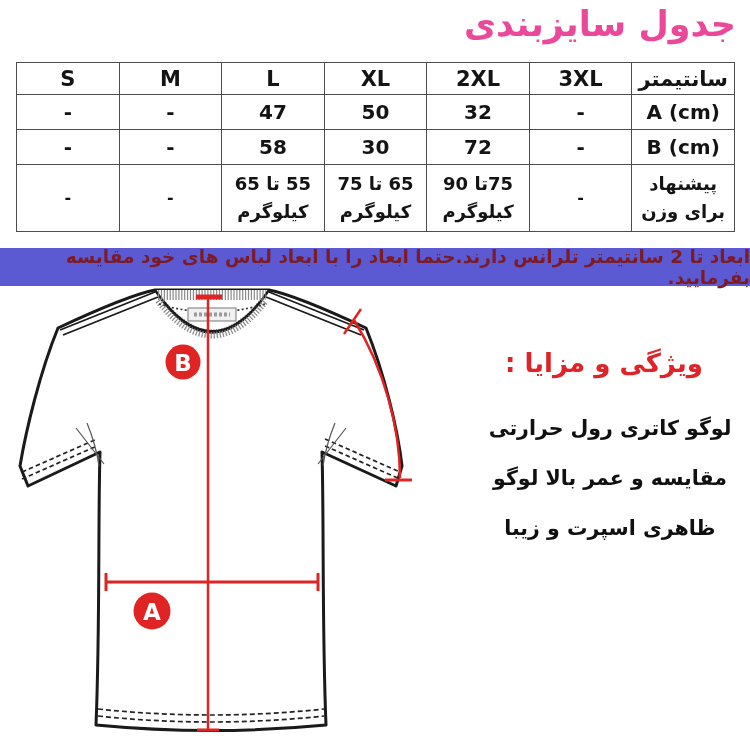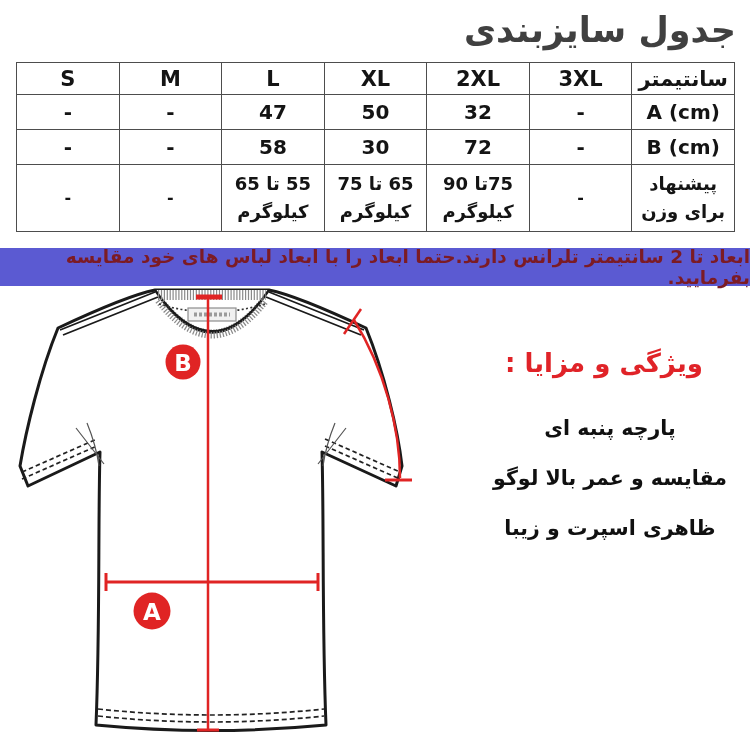--- a/index.html
+++ b/index.html
@@ -7,26 +7,26 @@
     position: relative;
     width: 750px;
     height: 750px;
     background: #ffffff;
     overflow: hidden;
     font-family: "DejaVu Sans", sans-serif;
     color: #111111;
   }
   .page-title {
     position: absolute;
-    top: 10px;
+    top: 4px;
     right: 14px;
     direction: rtl;
     font-size: 35px;
     font-weight: bold;
-    color: #404040;
+    color: #ec4899;
     letter-spacing: -1px;
   }
   table.size-table {
     position: absolute;
     top: 62px;
     left: 16px;
     width: 719px;
     border-collapse: collapse;
     table-layout: fixed;
     direction: ltr;
@@ -203,18 +203,18 @@
 
       <circle cx="171" cy="82" r="17.5" fill="#e02424"></circle>
       <text class="marker-letter" x="171" y="90.5">B</text>
       <circle cx="140" cy="331" r="18.5" fill="#e02424"></circle>
       <text class="marker-letter" x="140" y="339.5">A</text>
     </svg>
   </div>
 
   <div class="features">
     <div class="features-heading">ویژگی و مزایا :</div>
-    <div class="feature-item">پارچه پنبه ای</div>
+    <div class="feature-item">لوگو کاتری رول حرارتی</div>
     <div class="feature-item">مقایسه و عمر بالا لوگو</div>
     <div class="feature-item">ظاهری اسپرت و زیبا</div>
   </div>
 
 </div>
 
 </body></html>

